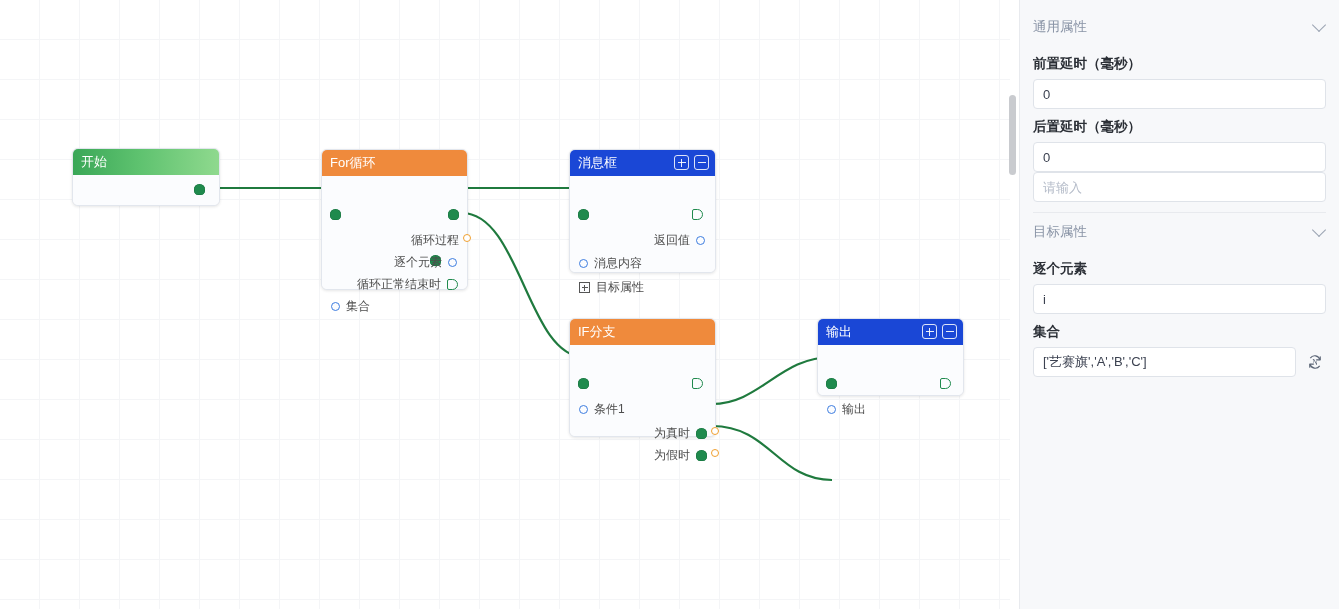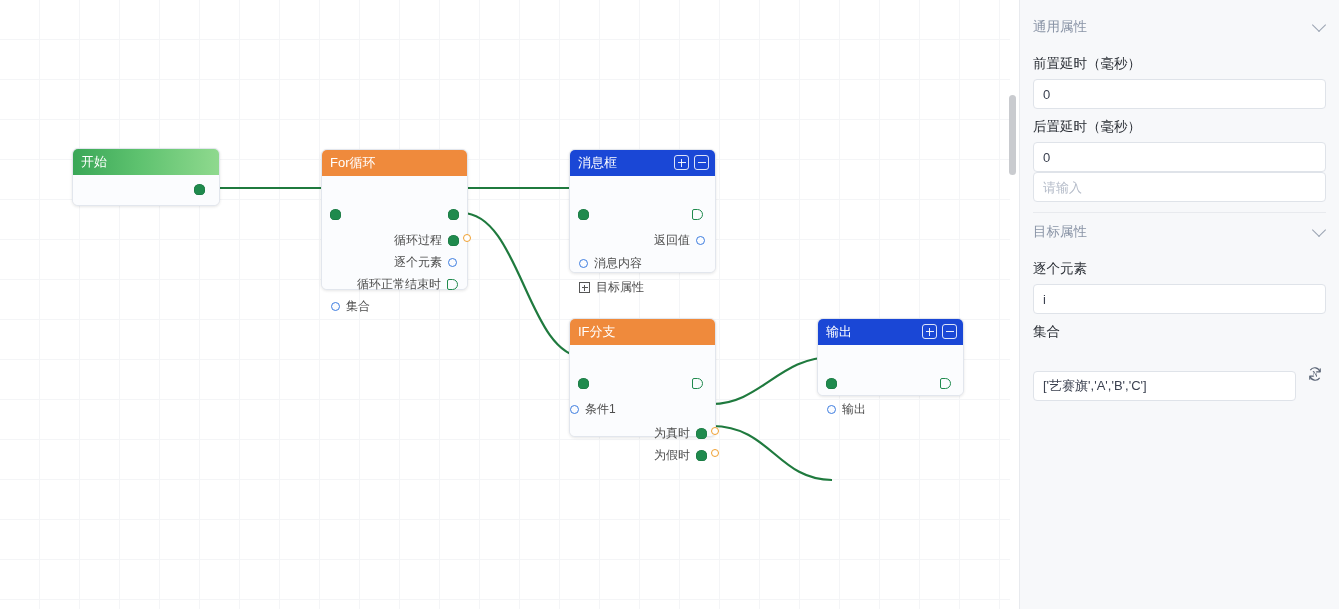--- a/index.html
+++ b/index.html
@@ -192,21 +192,21 @@
     border-right: 1.6px solid #9aa3b2;
     border-bottom: 1.6px solid #9aa3b2;
     transform: rotate(45deg);
     margin-right: 2px;
     margin-top: -4px;
   }
   .field-label {
     font-size: 13.5px;
     color: #2b2f36;
     margin: 9px 0 6px 0;
-    font-weight: 400;
+    font-weight: 700;
   }
   .tinput {
     width: 100%;
     height: 30px;
     box-sizing: border-box;
     border: 1px solid #dfe3e9;
     border-radius: 4px;
     background: #ffffff;
     padding: 0 9px;
     font-size: 13px;
@@ -218,21 +218,21 @@
   .divider {
     height: 1px;
     background: #e8eaee;
     margin: 10px 0 0 0;
   }
   .row-with-btn {
     display: flex;
     align-items: center;
     gap: 8px;
   }
-  .row-with-btn .tinput { flex: 1; margin-top: 24px; }
+  .row-with-btn .tinput { flex: 1; }
   .refresh-btn {
     width: 22px; height: 22px;
     flex: 0 0 22px;
     display: flex;
     align-items: center;
     justify-content: center;
     color: #5b6576;
     cursor: pointer;
   }
 
@@ -283,21 +283,21 @@
     </div>
 
     <div class="node" style="left:321px; top:149px; width:147px; height:141px;">
       <div class="node-header orange">
         <span>For循环</span>
       </div>
       <div class="node-body" style="height:113px;">
         <span class="p-solid" style="position:absolute; left:8px; top:33px;"></span>
         <span class="p-solid" style="position:absolute; right:8px; top:33px;"></span>
 
-        <div class="row right" style="right:8px; top:56px;">
+        <div class="row right" style="right:8px; top:56px;flex-direction:column;">
           <span>循环过程</span>
           <span class="p-solid"></span>
           <span class="p-dot-orange" style="right:-12px; top:2px;"></span>
         </div>
 
         <div class="row right" style="right:10px; top:78px;">
           <span>逐个元素</span>
           <span class="p-circle"></span>
         </div>
 
@@ -343,21 +343,21 @@
     </div>
 
     <div class="node" style="left:569px; top:318px; width:147px; height:119px;">
       <div class="node-header orange">
         <span>IF分支</span>
       </div>
       <div class="node-body" style="height:91px;">
         <span class="p-solid" style="position:absolute; left:8px; top:33px;"></span>
         <span class="p-dshape" style="position:absolute; right:12px; top:33px;"></span>
 
-        <div class="row" style="left:0; top:56px;">
+        <div class="row" style="left:9px; top:56px;">
           <span class="p-circle"></span>
           <span>条件1</span>
         </div>
 
         <div class="row right" style="right:8px; top:80px;">
           <span>为真时</span>
           <span class="p-solid"></span>
           <span class="p-dot-orange" style="right:-12px; top:2px;"></span>
         </div>
 

